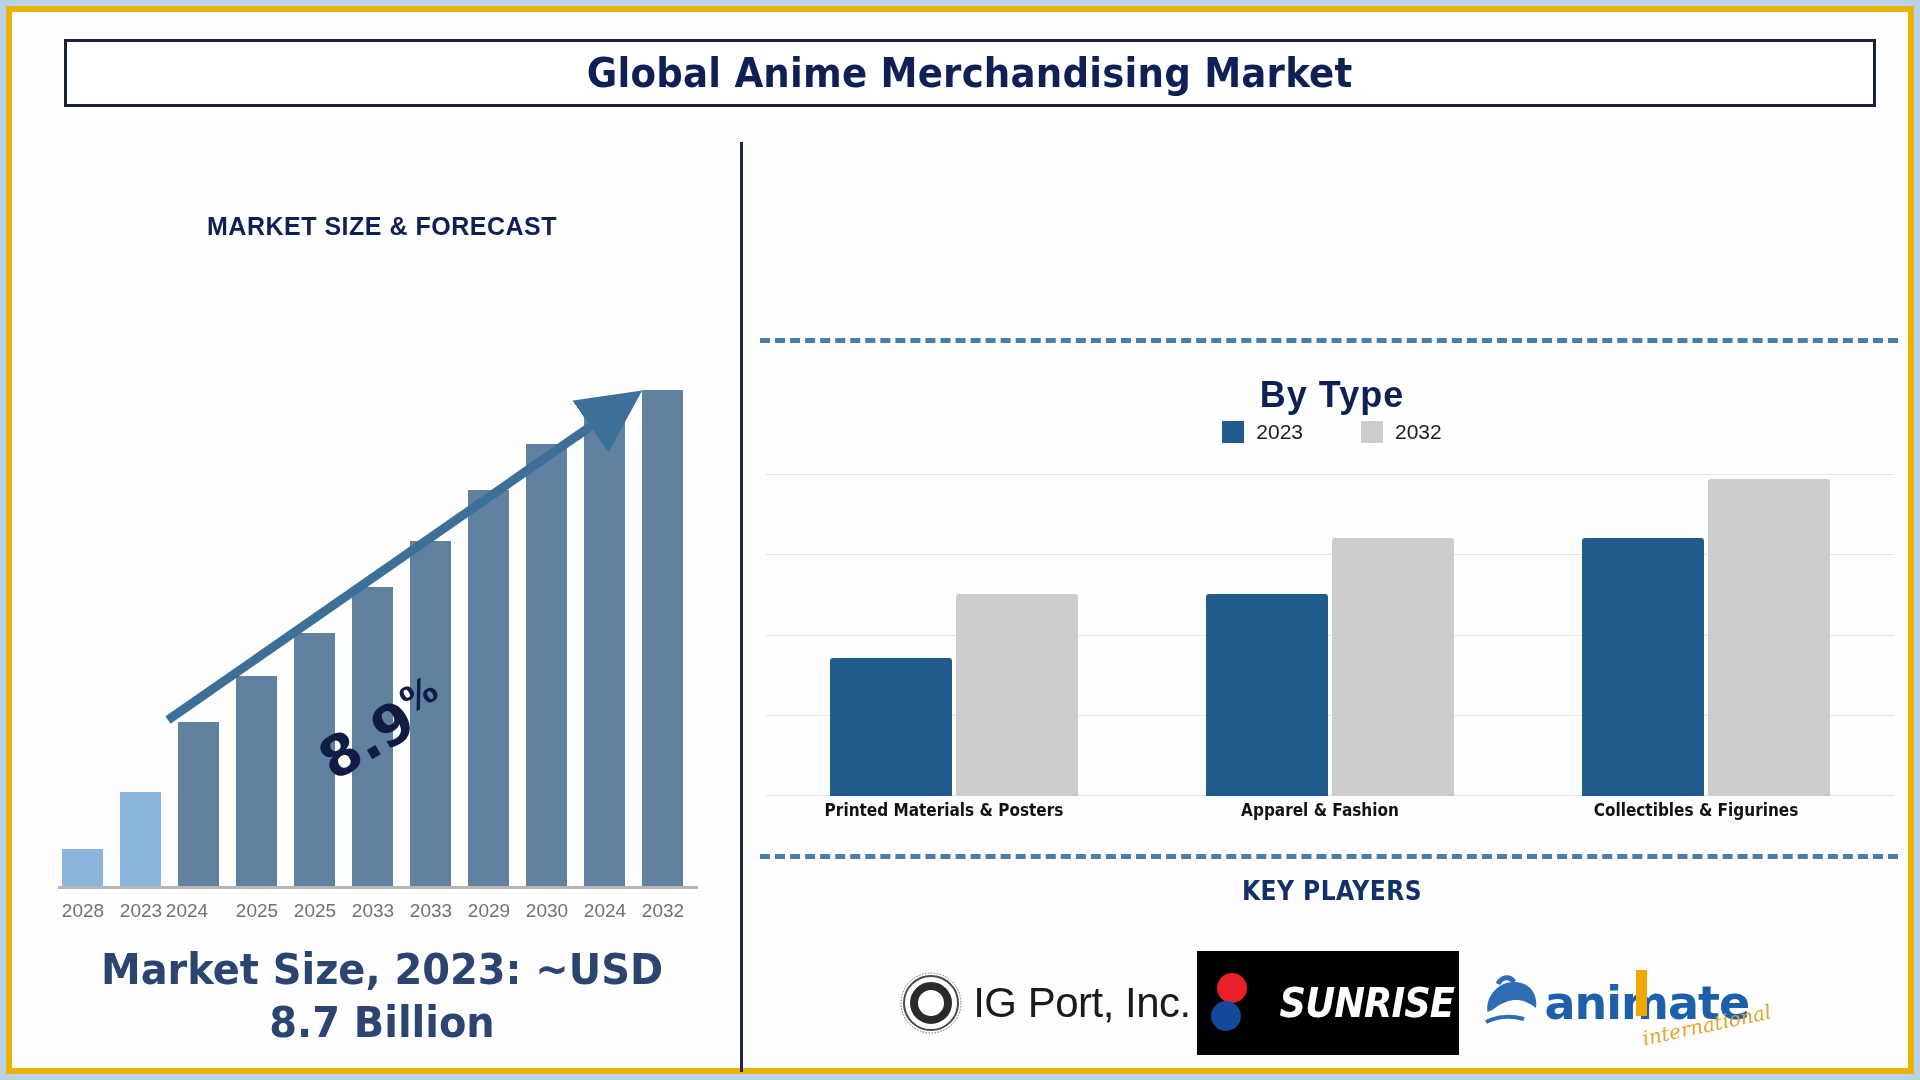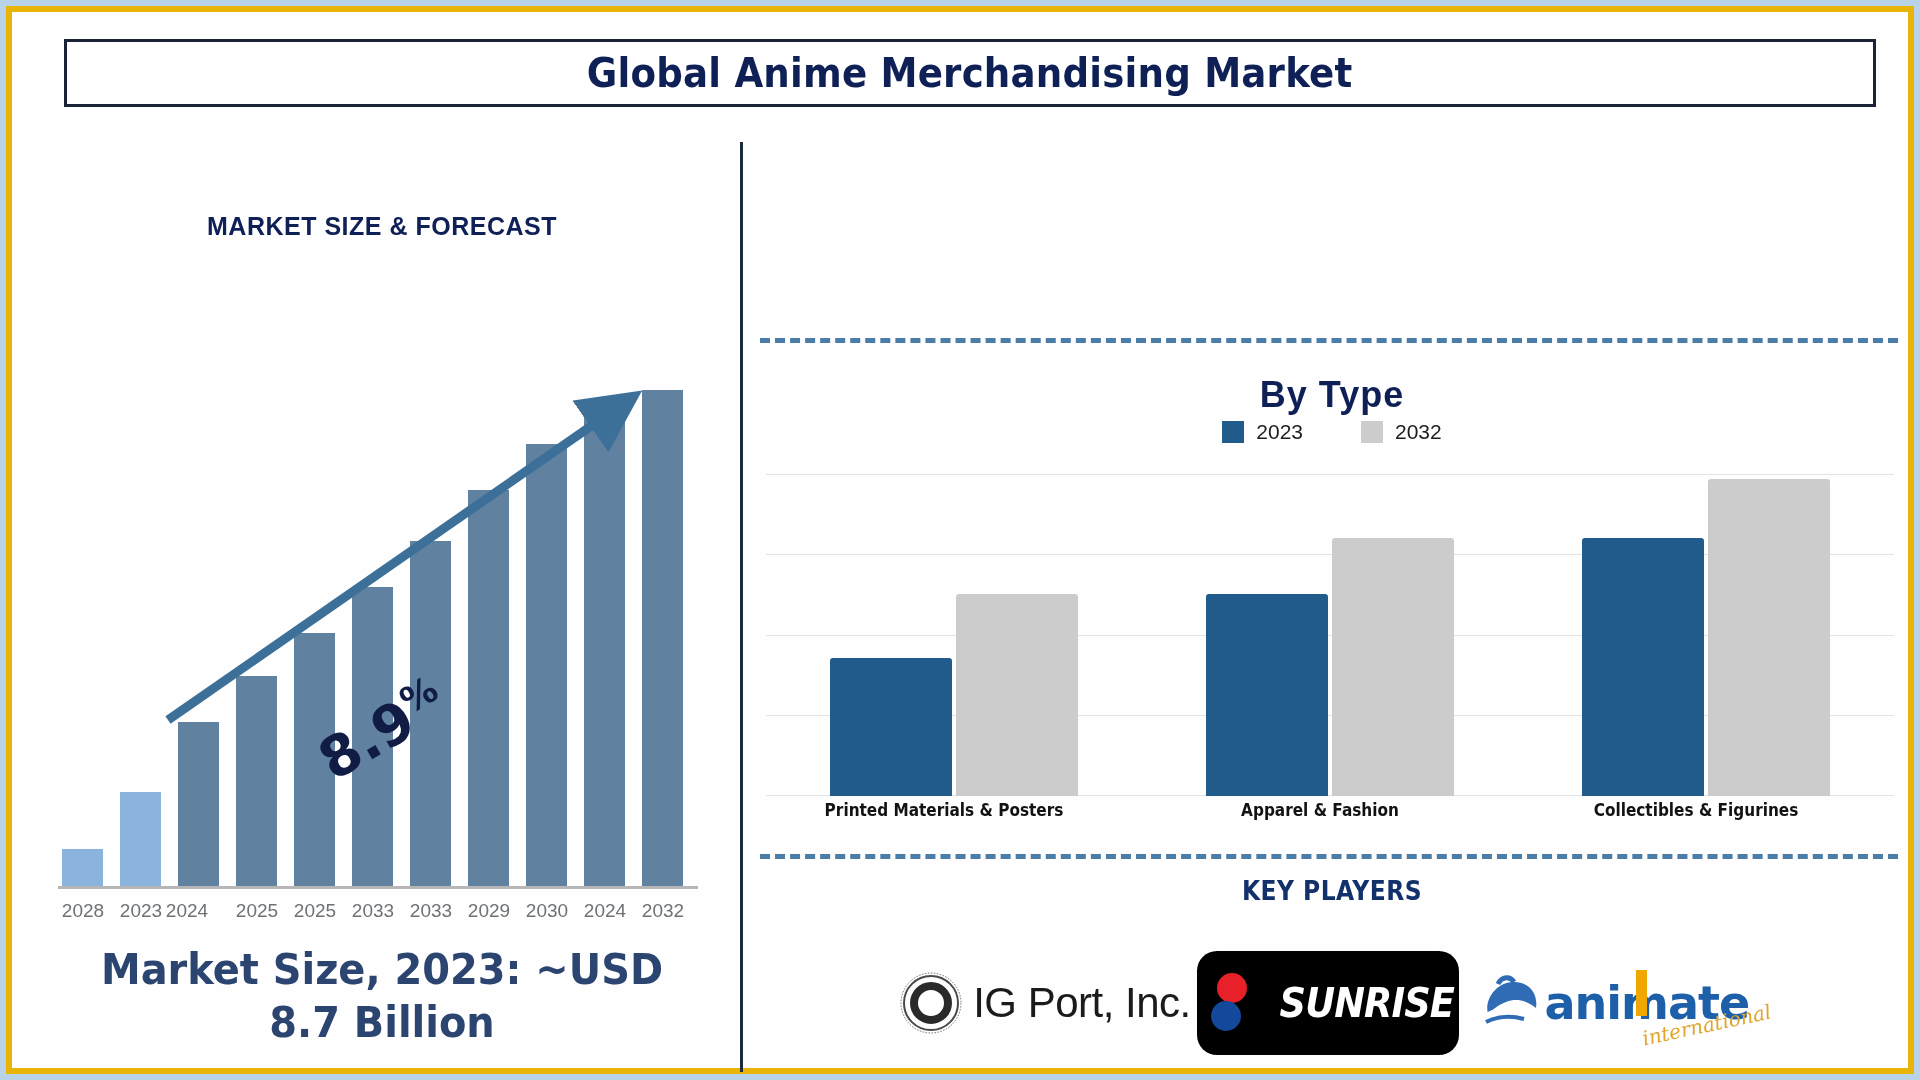--- a/index.html
+++ b/index.html
@@ -253,21 +253,20 @@
     letter-spacing: -0.5px;
   }
 
   
   #logo-sunrise {
     background: #000000;
     width: 262px; height: 104px;
     position: relative;
     display: flex; align-items: center; gap: 20px;
     padding-left: 14px;
-    border-radius: 20px;
   }
   #sunrise-dots { width: 44px; height: 62px; position: relative; flex: none; }
   #sunrise-text {
     color: #ffffff;
     font-size: 40px; font-weight: 700;
     font-style: italic;
     font-family: "DejaVu Sans", sans-serif;
     letter-spacing: -1px;
     transform: scaleX(0.92);
   }

